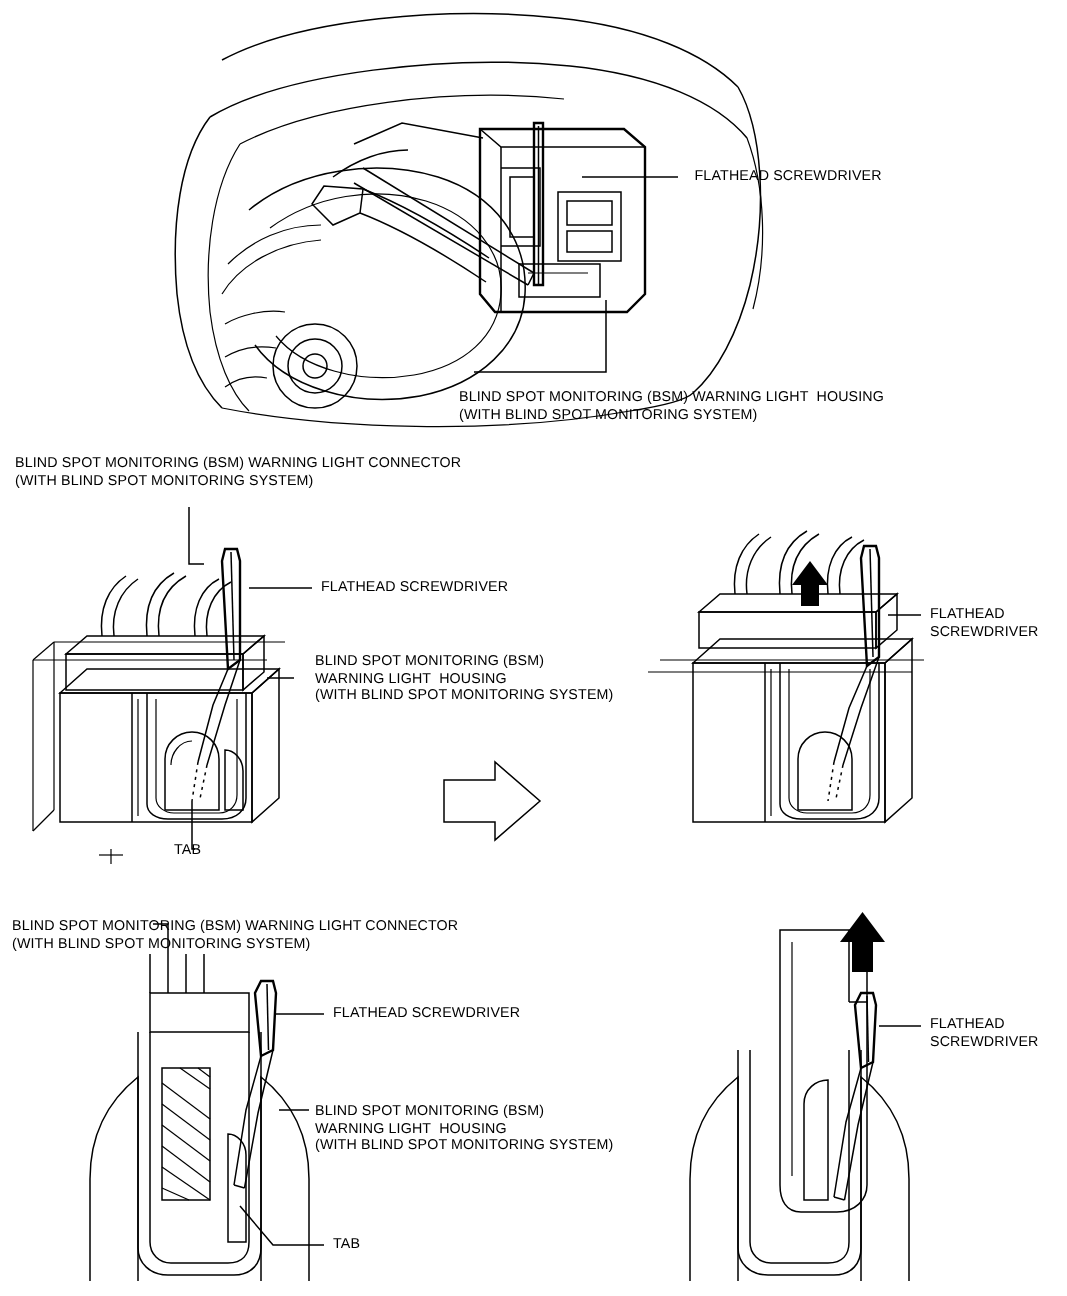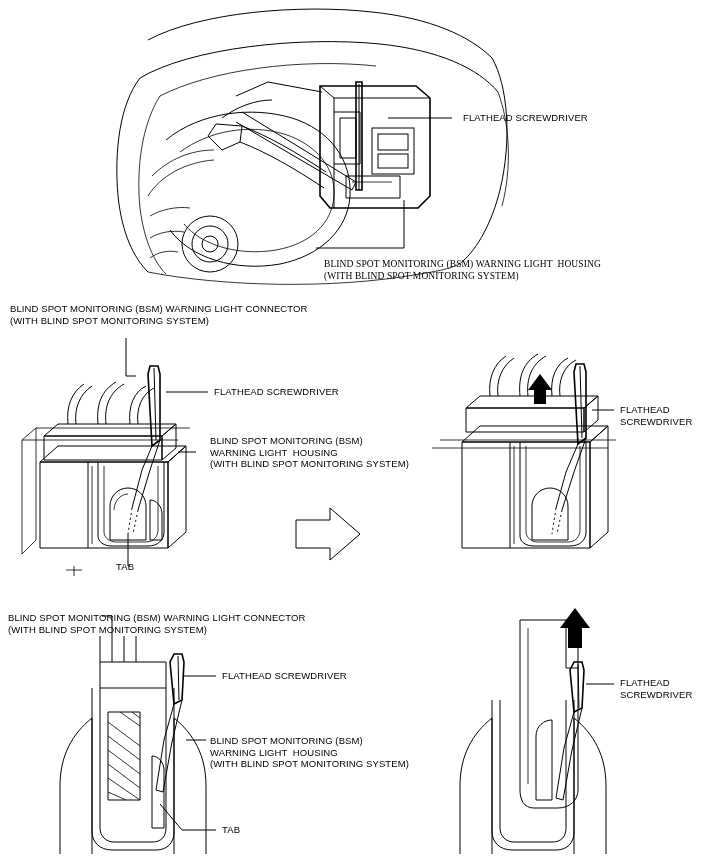--- a/index.html
+++ b/index.html
@@ -250,21 +250,21 @@
       <path class="ln" d="M582,708 L572,750 L563,800"></path>
       <path class="ln" d="M556,798 L563,800"></path>
 
       <path class="ln" d="M586,684 L614,684"></path>
     </g>
 
   </svg>
 
   <div class="lbl" style="left:463px; top:112px;">FLATHEAD SCREWDRIVER</div>
 
-  <div class="lbl" style="left:324px; top:259px;font-family:Liberation Serif, serif;">BLIND SPOT MONITORING (BSM) WARNING LIGHT  HOUSING
+  <div class="lbl" style="left:306px; top:259px;">BLIND SPOT MONITORING (BSM) WARNING LIGHT  HOUSING
 (WITH BLIND SPOT MONITORING SYSTEM)</div>
 
   <div class="lbl" style="left:10px; top:303px;">BLIND SPOT MONITORING (BSM) WARNING LIGHT CONNECTOR
 (WITH BLIND SPOT MONITORING SYSTEM)</div>
 
   <div class="lbl" style="left:214px; top:386px;">FLATHEAD SCREWDRIVER</div>
 
   <div class="lbl" style="left:210px; top:435px;">BLIND SPOT MONITORING (BSM)
 WARNING LIGHT  HOUSING
 (WITH BLIND SPOT MONITORING SYSTEM)</div>

